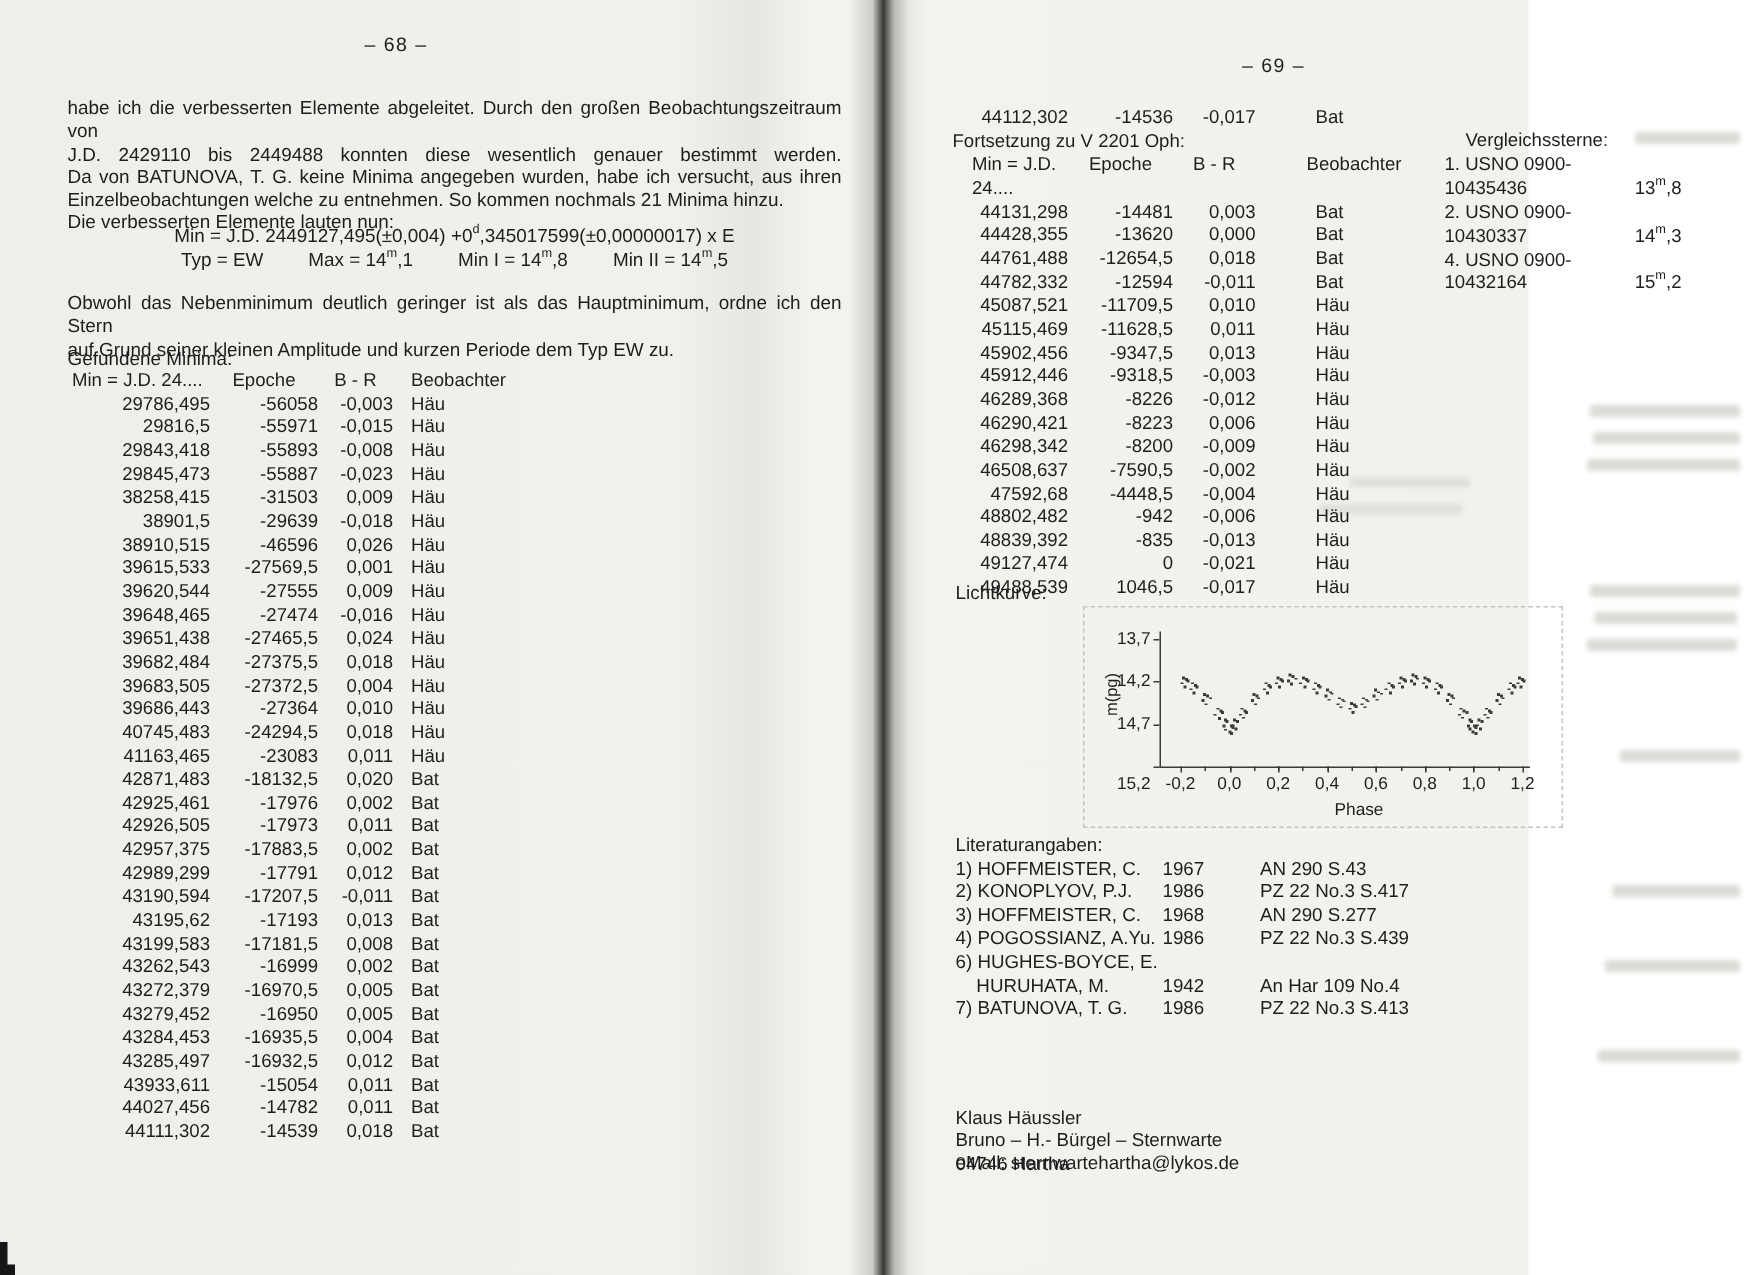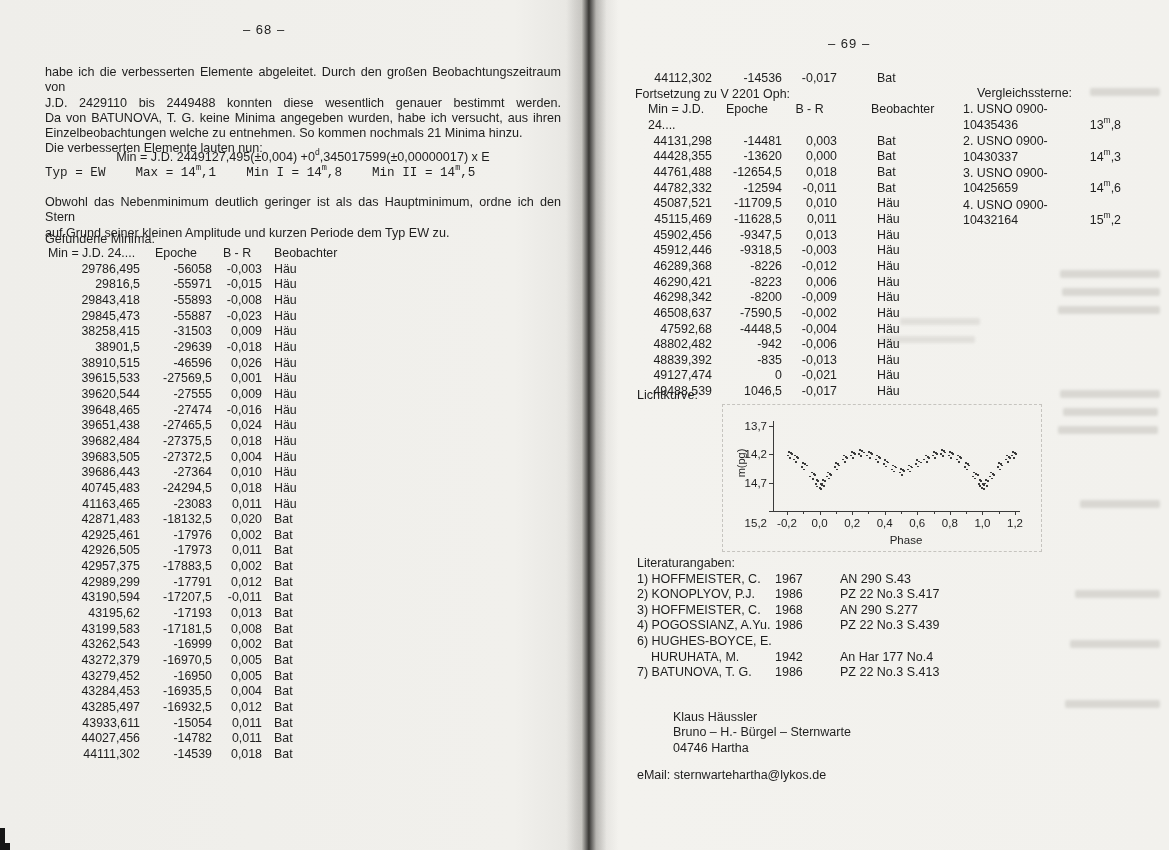--- a/index.html
+++ b/index.html
@@ -1,34 +1,34 @@
 <!DOCTYPE html>
 <html><head>
 <meta charset="utf-8">
 <style>
   * { margin:0; padding:0; box-sizing:border-box; }
   html,body { width:1169px; height:850px; }
   body { font-family:"Liberation Sans","DejaVu Sans",sans-serif; color:#1e1e1e; overflow:hidden; }
-  .scan { position:absolute; left:0; top:0; width:1169px; height:850px;
+  .scan { position:absolute; left:0; top:0; width:1019px; height:850px;
           background:linear-gradient(90deg,#efeeea 0%,#f1f0ec 44%,#e7e6e2 49.2%,#f3f2ee 53%,#f2f1ed 100%);padding-left:11px; }
   .spine { position:absolute; left:566px; top:0; width:52px; height:850px;
            background:linear-gradient(90deg, rgba(120,118,114,0) 0%, rgba(95,93,89,0.25) 30%,
              rgba(40,39,37,0.92) 44%, rgba(120,118,114,0.45) 58%, rgba(190,188,184,0.18) 78%, rgba(255,255,255,0) 100%); }
   .corner-mark { position:absolute; background:#161616; }
   .ghost { position:absolute; background:#d3d1cc; filter:blur(1.6px); border-radius:2px; opacity:.8; }
 
   .pagenum { position:absolute; font-size:13px; letter-spacing:1px; }
 
   .body-text { font-size:12.6px; line-height:15.3px; }
   .jline { text-align:justify; text-align-last:justify; white-space:normal; }
   .intro { position:absolute; left:45px; top:65px; width:516px; }
   .para2 { position:absolute; left:45px; top:195px; width:516px; }
 
   .formula { position:absolute; left:45px; top:150px; width:516px; text-align:center; font-size:12.6px; }
-  .typeline { position:absolute; left:45px; top:166px; width:516px; display:flex; justify-content:flex-start; gap:30px; font-size:12.6px;font-family:Liberation Mono, monospace; }
+  .typeline { position:absolute; left:45px; top:166px; width:516px; display:flex; justify-content:center; gap:30px; font-size:12.6px; }
   sup.u { font-size:8.5px; vertical-align:6px; line-height:0; }
 
   .tbl-title { position:absolute; font-size:12.6px; }
   .mintable { position:absolute; font-size:12.4px; line-height:15.65px; }
   .mintable .tr { display:grid; }
   .left-grid .tr  { grid-template-columns:95px 72px 50px 1fr; width:340px; }
   .right-grid .tr { grid-template-columns:100px 70px 55px 1fr; width:330px; }
   .mintable .c0,.mintable .c1,.mintable .c2 { text-align:right; }
   .mintable .c3 { text-align:left; padding-left:12px; }
   .right-grid .c3 { padding-left:40px; }
@@ -51,21 +51,21 @@
   .ytick { position:absolute; width:4px; height:1px; background:#3a3a3a; left:46px; }
   .xtick { position:absolute; width:1px; height:4px; background:#3a3a3a; top:106px; }
   .ylab { position:absolute; font-size:11.5px; text-align:right; width:30px; left:14px; }
   .xlab { position:absolute; font-size:11.5px; width:30px; text-align:center; top:112px; }
   .dot { position:absolute; width:2px; height:1.6px; background:#3c3c3c; }
   .ylabel-rot { position:absolute; left:4px; top:52px; font-size:11px; transform:rotate(-90deg); }
   .xlabel { position:absolute; left:163px; top:129px; font-size:11.5px; width:40px; text-align:center; }
 
   .lit { position:absolute; left:637px; top:556px; font-size:12.5px; line-height:15.6px; }
   .lit .row { display:grid; grid-template-columns:138px 65px 1fr; width:400px; }
-  .addr { position:absolute; left:637px; top:710px; font-size:12.5px; line-height:15.4px;margin-left:36px; }
+  .addr { position:absolute; left:637px; top:738px; font-size:12.5px; line-height:15.4px; }
   .email { position:absolute; left:637px; top:768px; font-size:12.5px; }
 </style>
 </head>
 <body>
 
 <div class="scan">
 
   <div class="ghost" style="left:1090px;top:88px;width:70px;height:8px"></div>
   <div class="ghost" style="left:1060px;top:270px;width:100px;height:8px"></div>
   <div class="ghost" style="left:1062px;top:288px;width:98px;height:8px"></div>
@@ -436,27 +436,20 @@
           <div class="l2">
             <span>10435436</span>
             <span class="mag"><span><span>13</span><sup class="u">m</sup><span>,8</span></span></span>
           </div>
         </div>
         <div class="item">
           <div>2. USNO 0900-</div>
           <div class="l2">
             <span>10430337</span>
             <span class="mag"><span><span>14</span><sup class="u">m</sup><span>,3</span></span></span>
-          </div>
-        </div>
-        <div class="item">
-          <div>3. USNO 0900-</div>
-          <div class="l2">
-            <span>10425659</span>
-            <span class="mag"><span><span>14</span><sup class="u">m</sup><span>,6</span></span></span>
           </div>
         </div>
         <div class="item">
           <div>4. USNO 0900-</div>
           <div class="l2">
             <span>10432164</span>
             <span class="mag"><span><span>15</span><sup class="u">m</sup><span>,2</span></span></span>
           </div>
         </div>
       </div>
@@ -691,21 +684,21 @@
           <div>PZ 22 No.3 S.439</div>
         </div>
         <div class="row">
           <div>6) HUGHES-BOYCE, E.</div>
           <div></div>
           <div></div>
         </div>
         <div class="row">
           <div>&nbsp;&nbsp;&nbsp;&nbsp;HURUHATA, M.</div>
           <div>1942</div>
-          <div>An Har 177 No.4</div>
+          <div>An Har 109 No.4</div>
         </div>
         <div class="row">
           <div>7) BATUNOVA, T. G.</div>
           <div>1986</div>
           <div>PZ 22 No.3 S.413</div>
         </div>
       </div>
   </div>
 
   <div class="addr" id="addr-lines">

